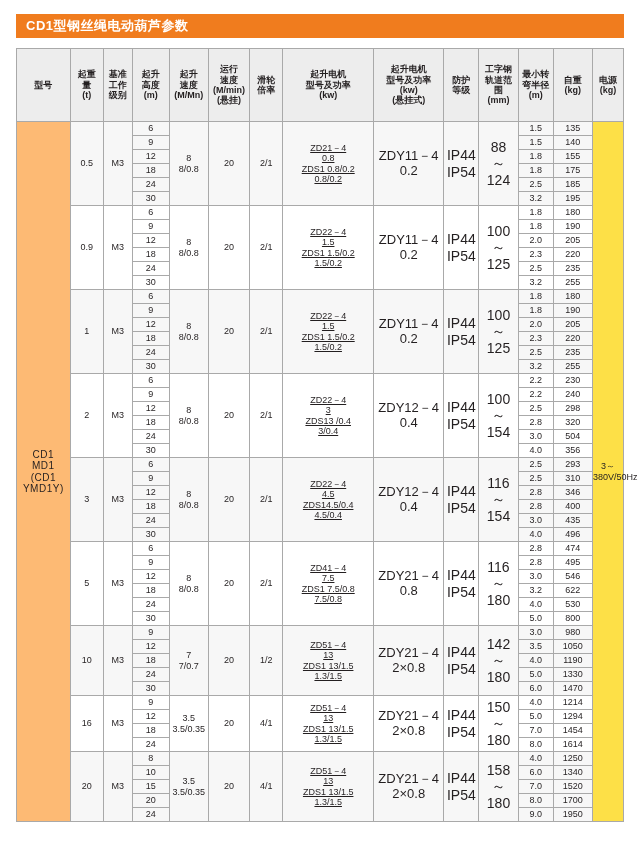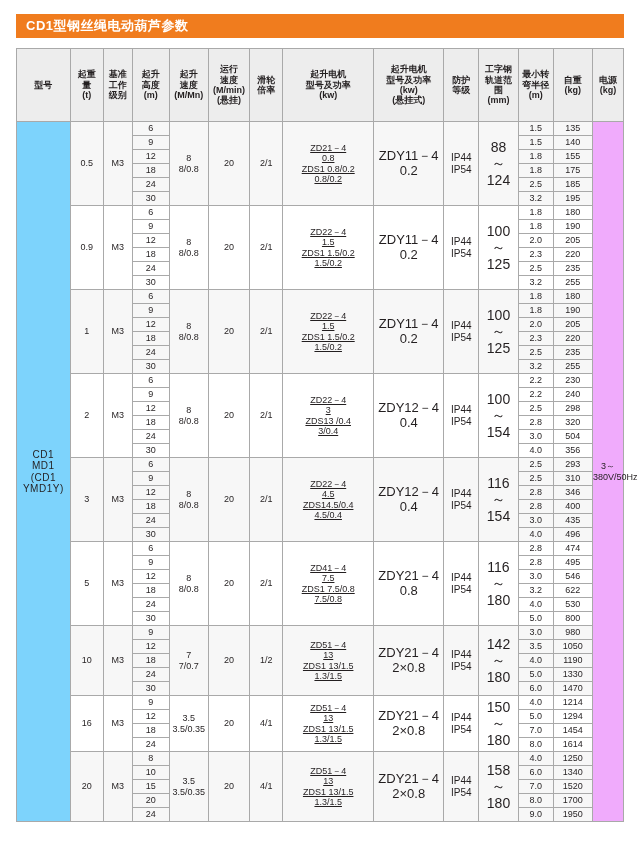--- a/index.html
+++ b/index.html
@@ -50,21 +50,21 @@
   tbody td{
     background:#f7f7f7;
     font-size:9px;
     color:#231f20;
   }
   td.alt{background:#ffffff;}
   .cell-lines{line-height:1.35;}
   td.model{font-size:10px;letter-spacing:0.5px;}
   td.motor{font-size:9px;line-height:1.5;text-decoration:underline;}
   td.power{font-size:13px;line-height:1.5;}
-  td.prot{font-size:10px;line-height:1.5;}
+  td.prot{font-size:14px;line-height:1.5;}
   td.rail{font-size:14px;line-height:1.5;}
   td.supply{font-size:9px;}
   .row-h{height:14px;}
 </style>
 </head>
 <body>
 
 <div class="page">
 
   <div class="title-bar">
@@ -154,21 +154,21 @@
           <span class="hw">(kg)</span>
         </th>
         <th>
           <span class="hw">电源</span>
           <span class="hw">(kg)</span>
         </th>
       </tr>
     </thead>
     <tbody id="tbody">
         <tr class="row-h">
-          <td rowspan="50" class="model" style="background: #7dd3fc;">
+          <td rowspan="50" class="model" style="background: #fdba74;">
             <div>CD1</div>
             <div>MD1</div>
             <div></div>
             <div></div>
             <div>(CD1</div>
             <div>YMD1Y)</div>
           </td>
           <td rowspan="6" class="cell-lines">0.5</td>
           <td rowspan="6" class="cell-lines">M3</td>
           <td class="cell-lines">6</td>
@@ -192,21 +192,21 @@
             <div>IP44</div>
             <div>IP54</div>
           </td>
           <td rowspan="6" class="rail">
             <div>88</div>
             <div>～</div>
             <div>124</div>
           </td>
           <td class="cell-lines">1.5</td>
           <td class="cell-lines">135</td>
-          <td rowspan="50" class="supply" style="background: #f0abfc;">3～380V/50Hz</td>
+          <td rowspan="50" class="supply" style="background: #fde047;">3～380V/50Hz</td>
         </tr>
         <tr class="row-h">
           <td class="cell-lines">9</td>
           <td class="cell-lines">1.5</td>
           <td class="cell-lines">140</td>
         </tr>
         <tr class="row-h">
           <td class="cell-lines">12</td>
           <td class="cell-lines">1.8</td>
           <td class="cell-lines">155</td>

